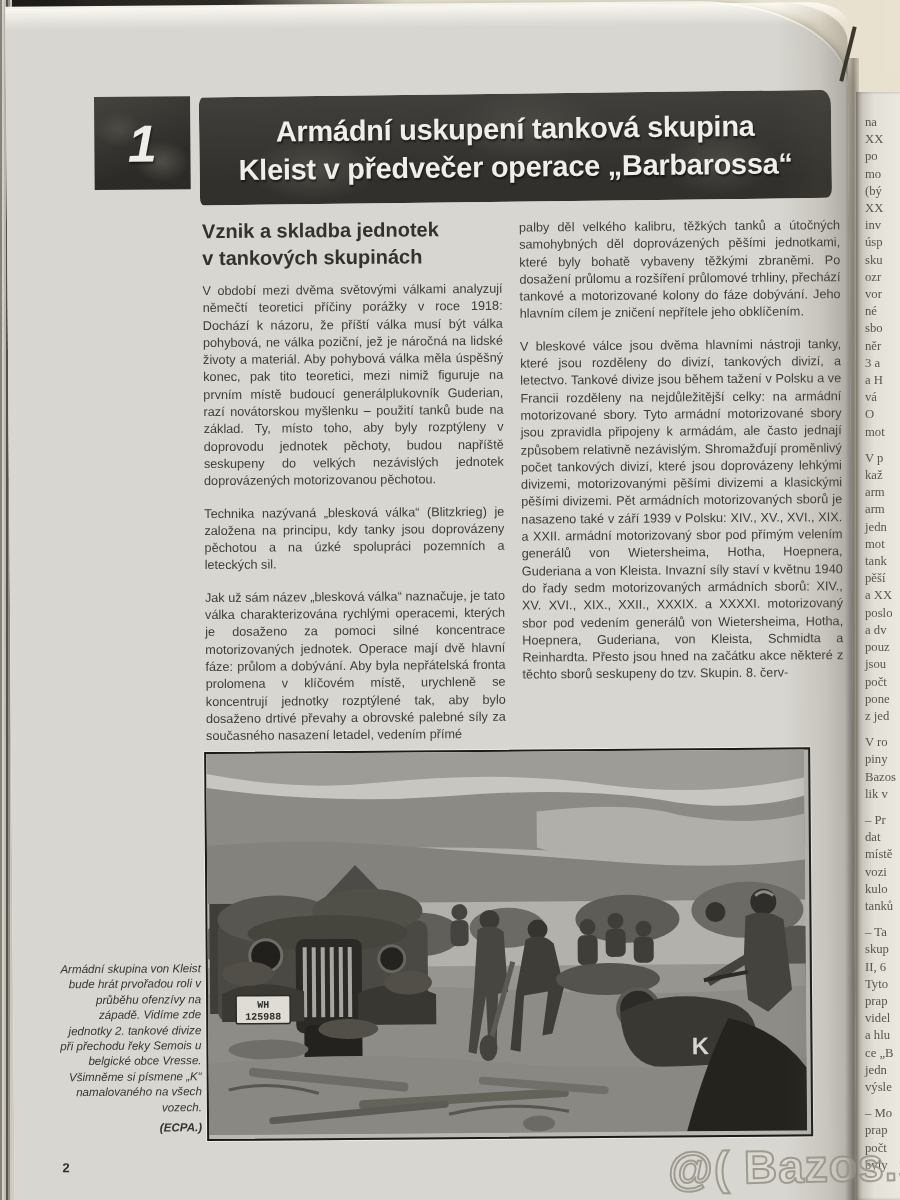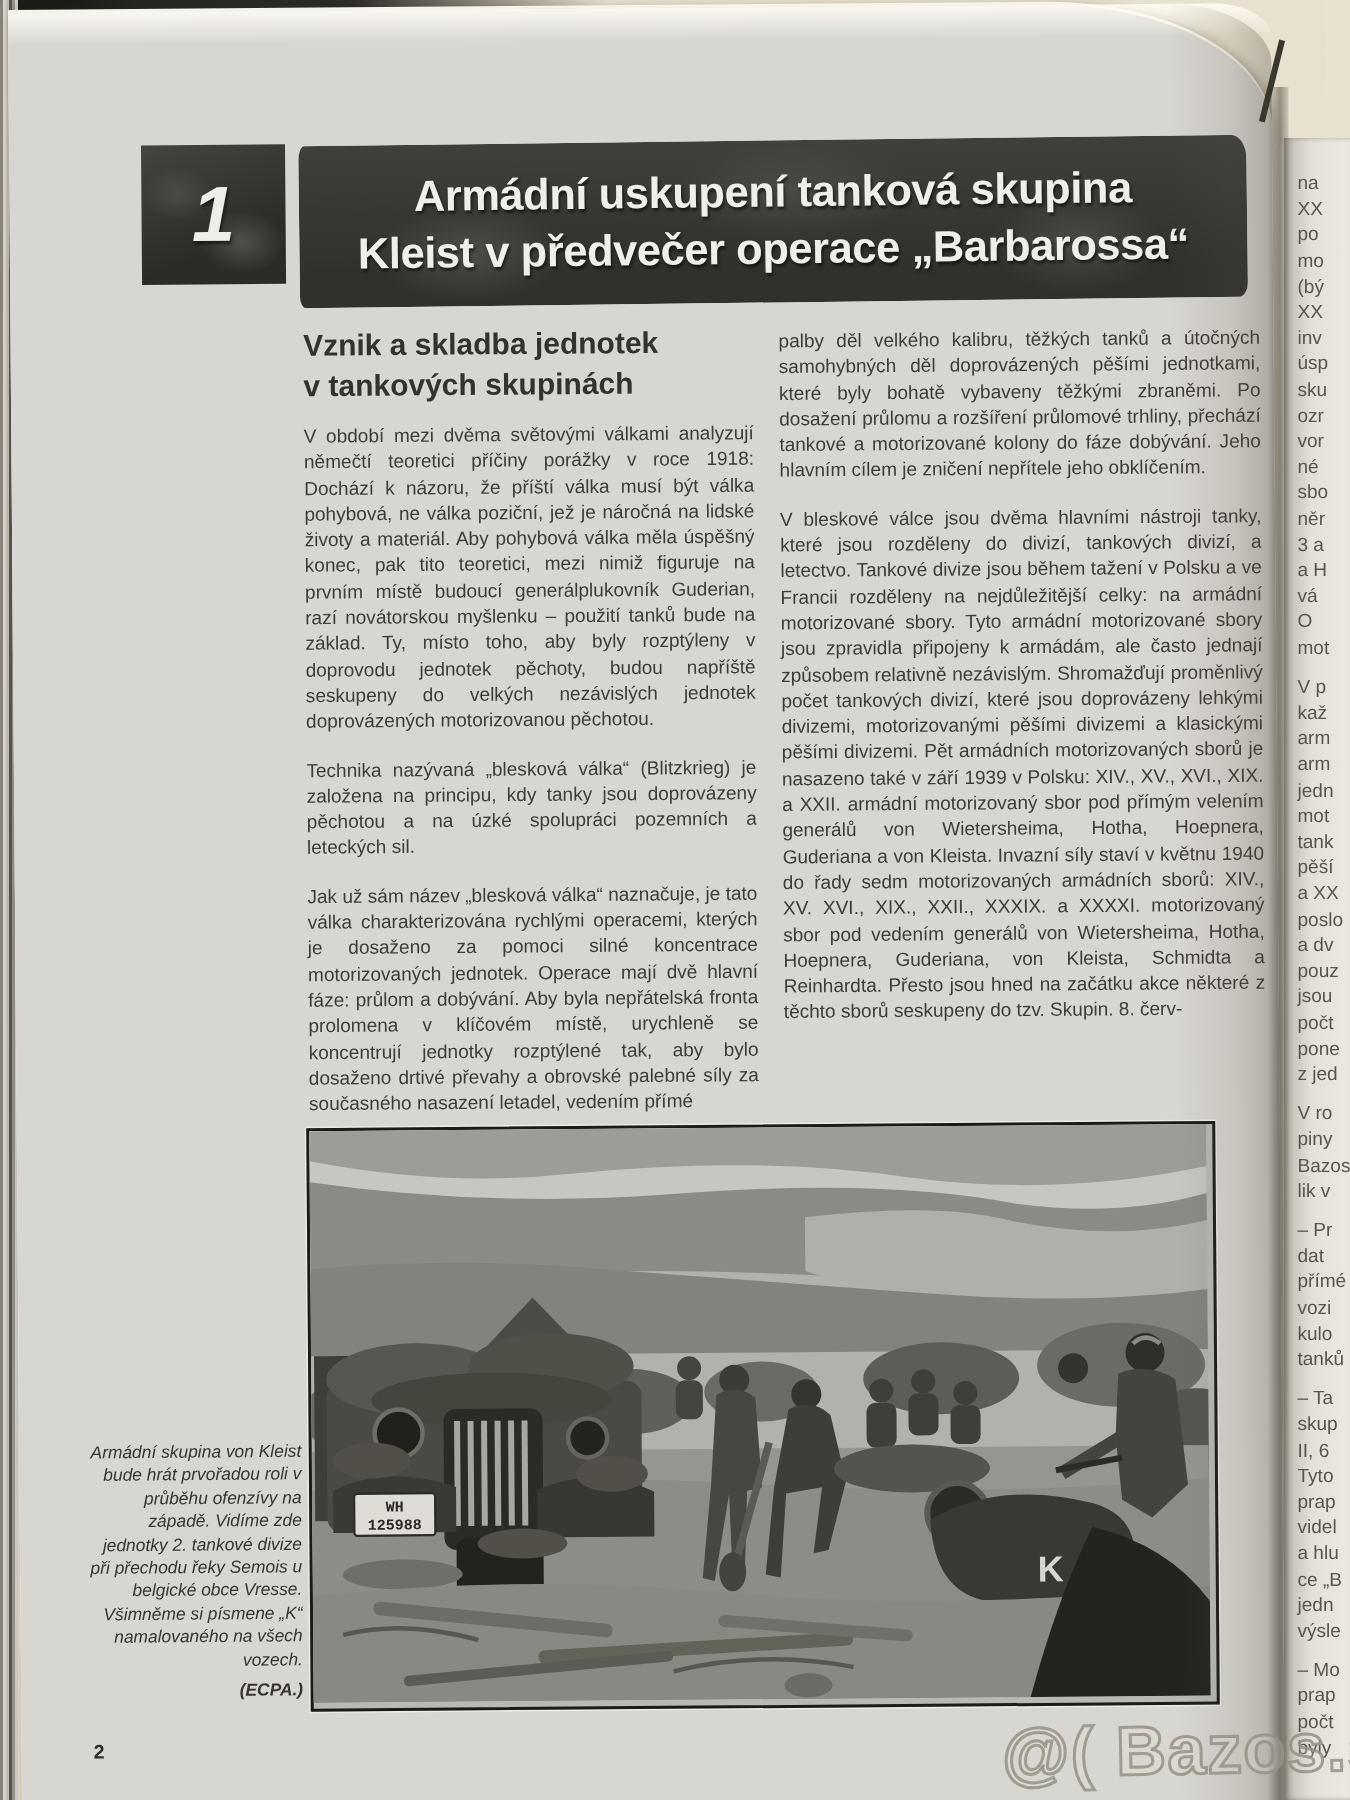--- a/index.html
+++ b/index.html
@@ -76,21 +76,21 @@
     font-style:italic;font-size:11.6px;line-height:15.4px;color:#37352e;}
   .caption .credit{font-weight:700;margin-top:5px;font-style:italic;}
 
   .page-number{position:absolute;left:48px;top:1152px;font-size:13px;font-weight:700;color:#2f2e29;}
 
   
   .gutter-shadow{position:absolute;left:845px;top:58px;width:14px;height:1142px;
     background:linear-gradient(90deg,rgba(0,0,0,0),rgba(49,46,39,.45) 60%,rgba(49,46,39,.15));}
   .facing-strip{position:absolute;left:856px;top:92px;width:44px;height:1108px;overflow:hidden;
     background:linear-gradient(90deg,#a39e93 0,#ccc8bf 7px,#e3e0d8 18px,#ebe8e0 100%);
-    box-shadow:inset 2px 0 3px rgba(40,37,30,.35);}
+    box-shadow:inset 2px 0 3px rgba(40,37,30,.35);font-family:Liberation Serif, serif;}
   .frag-wrap{padding:22px 0 0 9px;}
   .frag-line{font-size:12.7px;line-height:17.2px;color:#58554d;white-space:nowrap;}
   .frag-gap{height:9px;}
   .facing-edge-dark{position:absolute;left:884px;top:0px;width:16px;height:96px;
     background:linear-gradient(180deg,#e9e2d0 0%,#e9e2d0 55%,rgba(233,226,208,0) 100%);}
   .cover-line{position:absolute;left:846px;top:26px;width:4px;height:56px;background:#3a372f;
     transform:rotate(14deg);}
 
   
   .watermark{position:absolute;left:668px;top:1139px;z-index:40;
@@ -297,21 +297,21 @@
       <div class="frag-line">pone</div>
       <div class="frag-line">z jed</div>
       <div class="frag-gap"></div>
       <div class="frag-line">V ro</div>
       <div class="frag-line">piny</div>
       <div class="frag-line">Bazos</div>
       <div class="frag-line">lik v</div>
       <div class="frag-gap"></div>
       <div class="frag-line">– Pr</div>
       <div class="frag-line">dat</div>
-      <div class="frag-line">přímé</div>
+      <div class="frag-line">místě</div>
       <div class="frag-line">vozi</div>
       <div class="frag-line">kulo</div>
       <div class="frag-line">tanků</div>
       <div class="frag-gap"></div>
       <div class="frag-line">– Ta</div>
       <div class="frag-line">skup</div>
       <div class="frag-line">II, 6</div>
       <div class="frag-line">Tyto</div>
       <div class="frag-line">prap</div>
       <div class="frag-line">videl</div>

